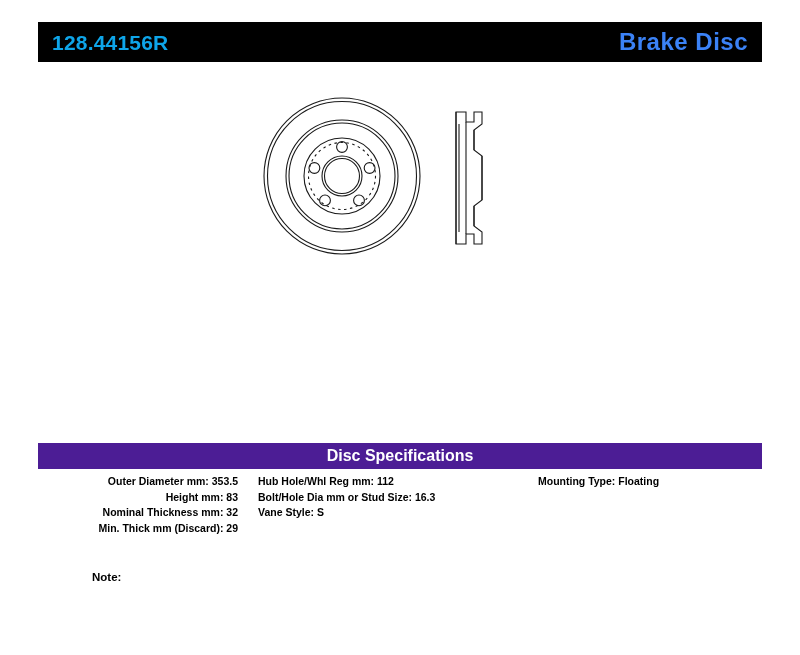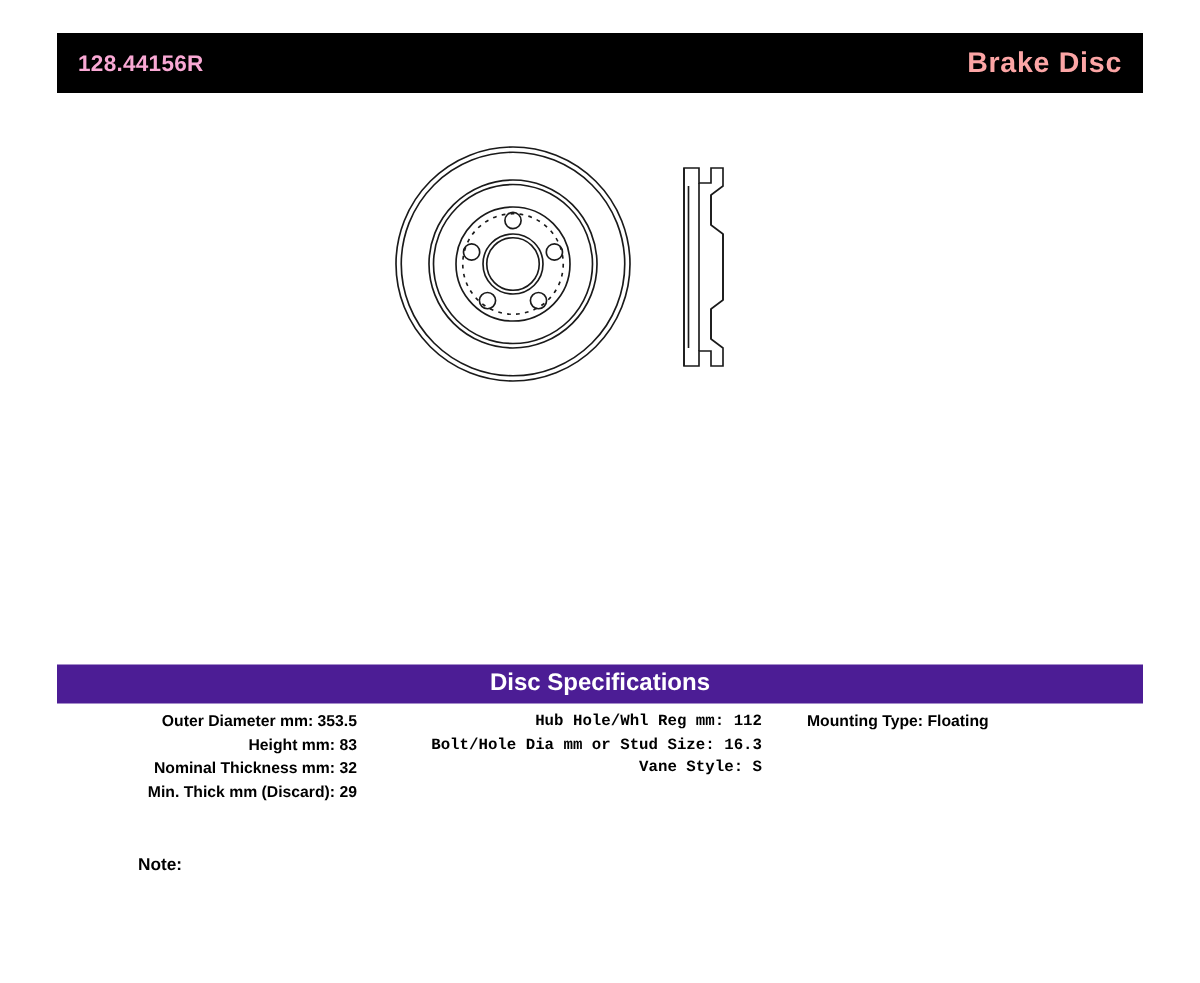--- a/index.html
+++ b/index.html
@@ -30,29 +30,29 @@
     width: 724px;
     height: 40px;
     background: #000000;
     display: flex;
     align-items: center;
     justify-content: space-between;
     box-sizing: border-box;
     padding: 0 14px 0 14px;
   }
   .part-number {
-    color: #f9a8d4;
-    font-size: 15px;
+    color: #0ea5e9;
+    font-size: 21px;
     font-weight: bold;
     letter-spacing: 0.2px;
     line-height: 1;
   }
   .product-type {
-    color: #fca5a5;
-    font-size: 19px;
+    color: #3b82f6;
+    font-size: 24px;
     font-weight: bold;
     letter-spacing: 0.5px;
     line-height: 1;
     margin-left: 20px;
   }
 
   
   .drawing {
     position: absolute;
     left: 260px;
@@ -95,22 +95,21 @@
     top: 0;
   }
   .col-left {
     left: 0;
     width: 200px;
     text-align: right;
   }
   .col-mid {
     left: 220px;
     width: 250px;
-    text-align: right;
-    font-family: Liberation Mono, monospace;
+    text-align: left;
   }
   .col-right {
     left: 500px;
     width: 224px;
     text-align: left;
   }
   .spec-line {
     line-height: 15.5px;
     white-space: nowrap;
   }

